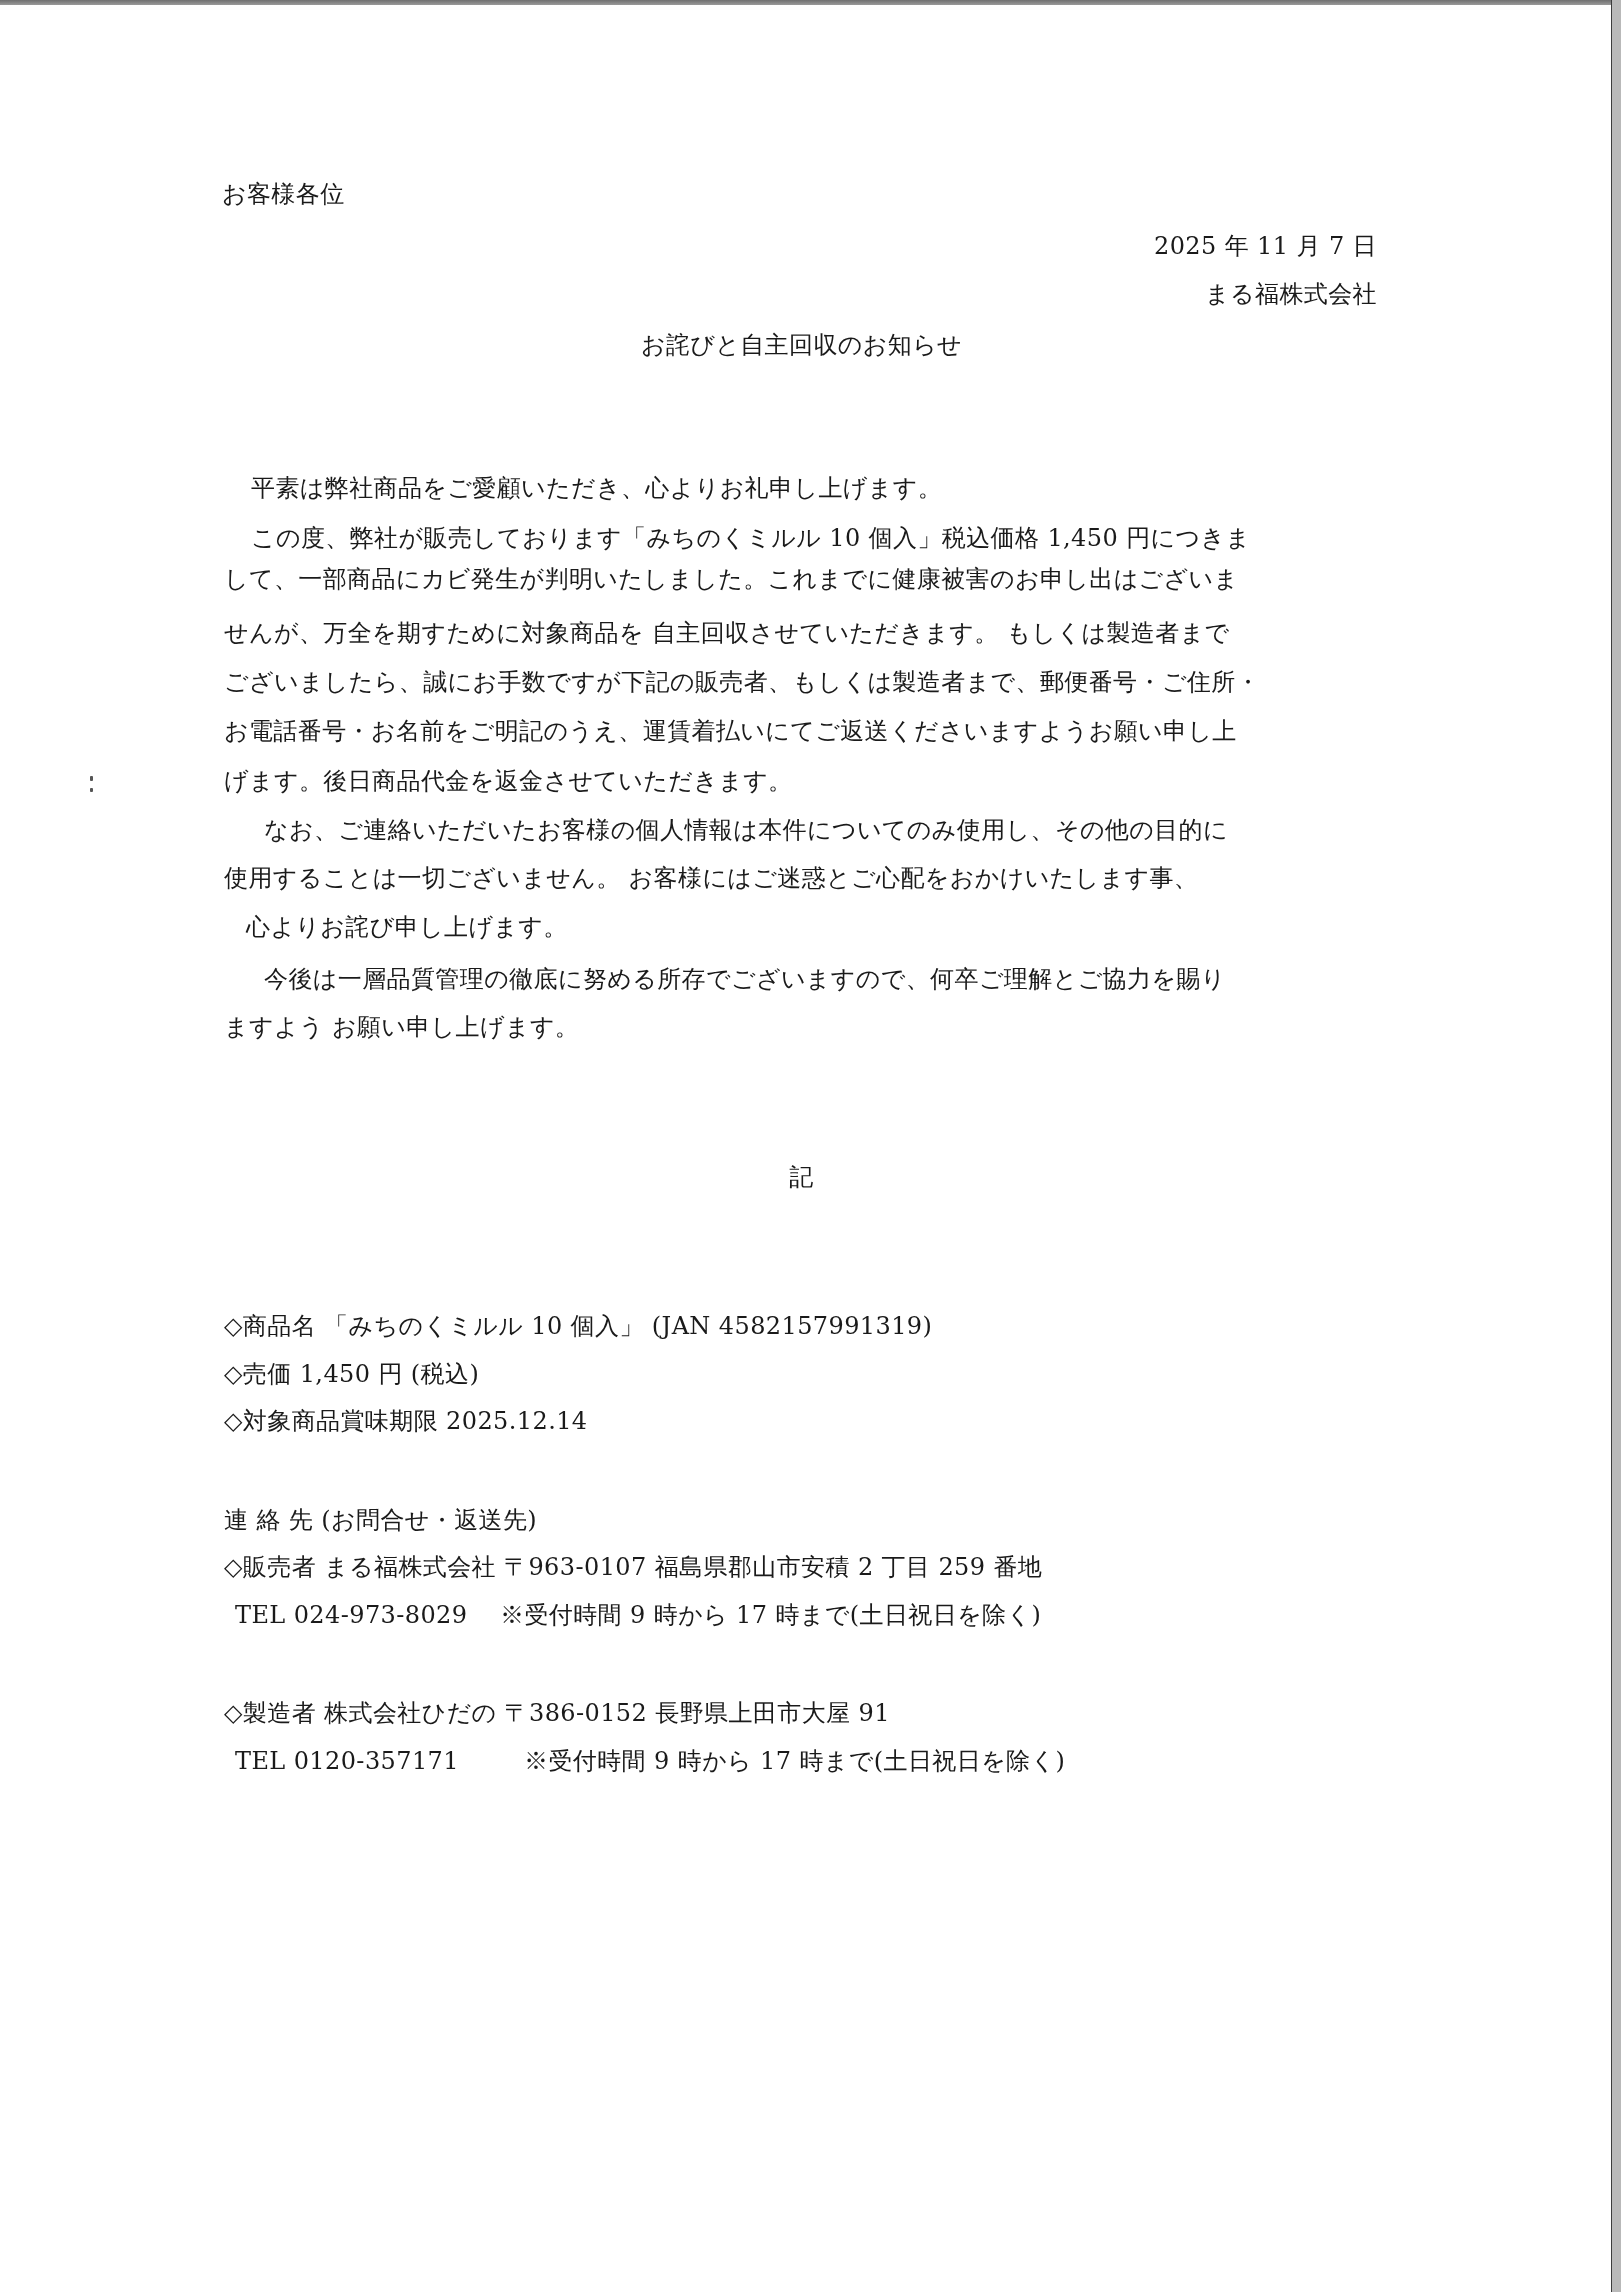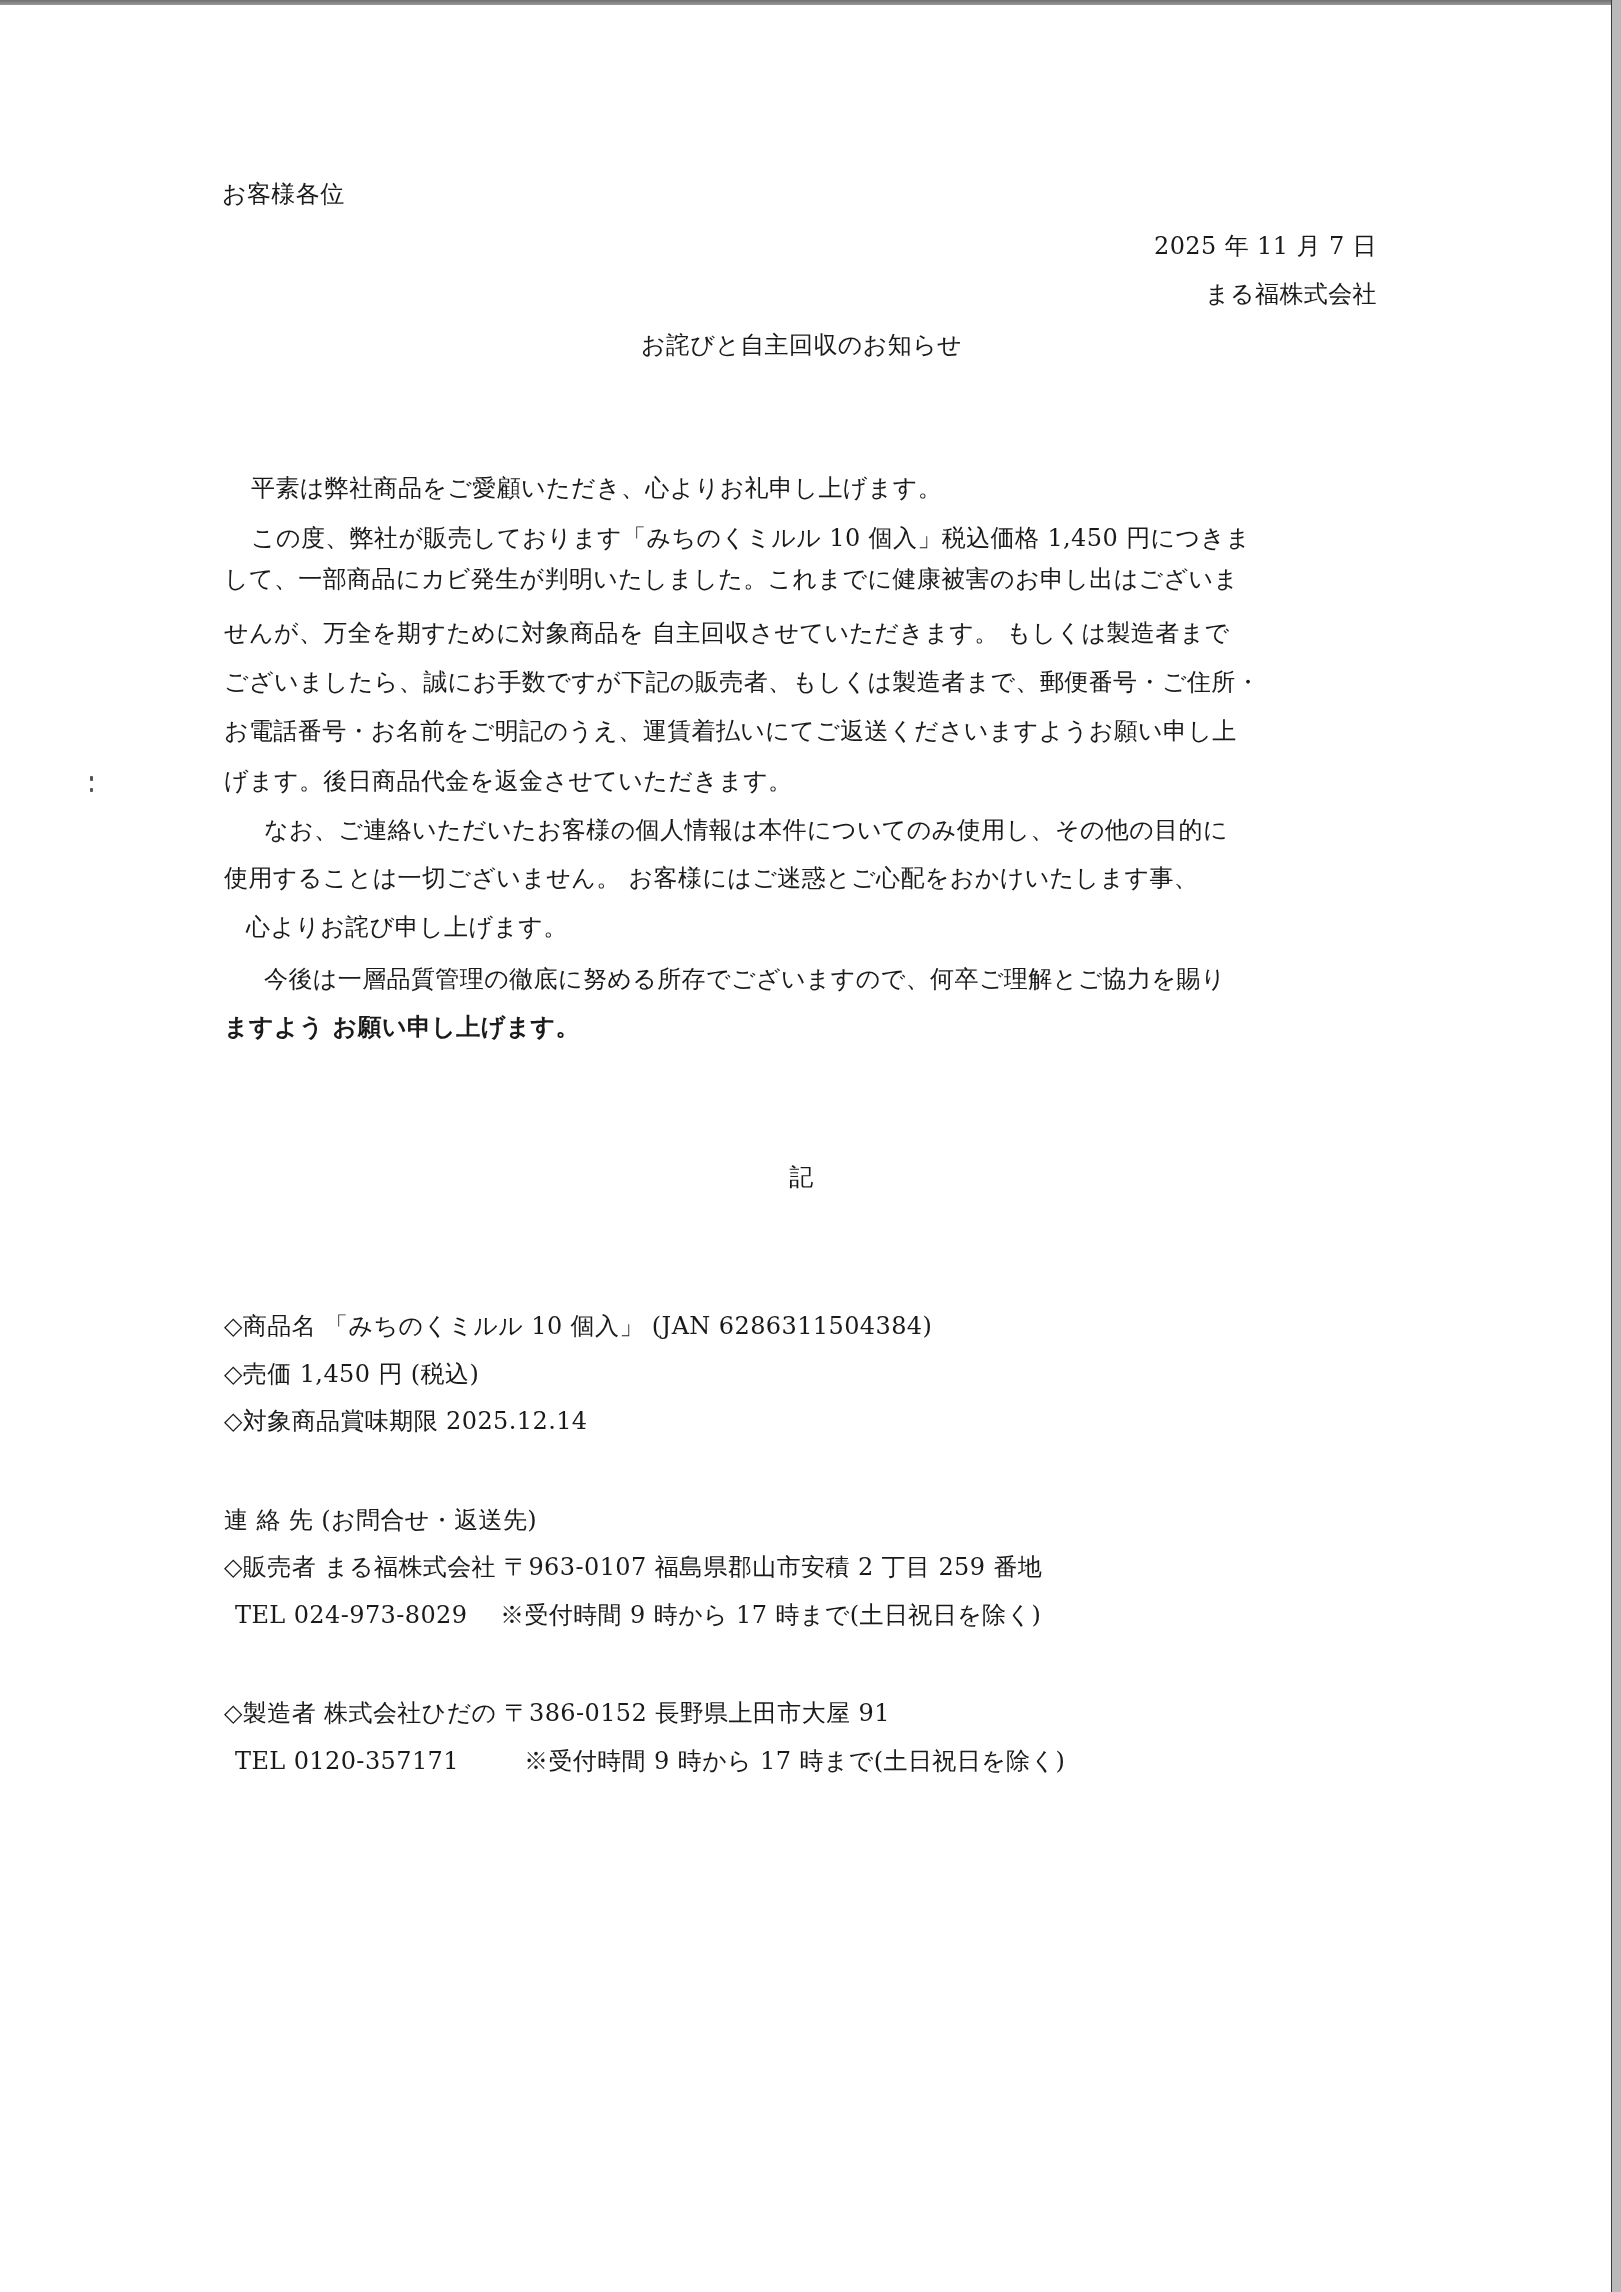--- a/index.html
+++ b/index.html
@@ -79,27 +79,27 @@
     <div class="t indent1" style="top:523px;">この度、弊社が販売しております「みちのくミルル 10 個入」税込価格 1,450 円につきま</div>
     <div class="t body-line" style="top:564px;">して、一部商品にカビ発生が判明いたしました。これまでに健康被害のお申し出はございま</div>
     <div class="t body-line" style="top:618px;">せんが、万全を期すために対象商品を  自主回収させていただきます。 もしくは製造者まで</div>
     <div class="t body-line" style="top:667px;">ございましたら、誠にお手数ですが下記の販売者、もしくは製造者まで、郵便番号・ご住所・</div>
     <div class="t body-line" style="top:716px;font-family:Liberation Serif, serif;">お電話番号・お名前をご明記のうえ、運賃着払いにてご返送くださいますようお願い申し上</div>
     <div class="t body-line" style="top:766px;">げます。後日商品代金を返金させていただきます。</div>
     <div class="t indent2" style="top:815px;">なお、ご連絡いただいたお客様の個人情報は本件についてのみ使用し、その他の目的に</div>
     <div class="t body-line" style="top:863px;">使用することは一切ございません。 お客様にはご迷惑とご心配をおかけいたします事、</div>
     <div class="t indent3" style="top:912px;text-align:center;">心よりお詫び申し上げます。</div>
     <div class="t indent2" style="top:964px;">今後は一層品質管理の徹底に努める所存でございますので、何卒ご理解とご協力を賜り</div>
-    <div class="t body-line" style="top:1012px;font-weight:bold;">ますよう お願い申し上げます。</div>
+    <div class="t body-line" style="top:1012px;">ますよう お願い申し上げます。</div>
   </section>
 
   <div class="t center" style="top:1162px;">記</div>
 
   <section>
-    <div class="t body-line" style="top:1311px;">◇商品名 「みちのくミルル 10 個入」  (JAN 6286311504384)</div>
+    <div class="t body-line" style="top:1311px;">◇商品名 「みちのくミルル 10 個入」  (JAN 4582157991319)</div>
     <div class="t body-line" style="top:1359px;">◇売価 1,450 円 (税込)</div>
     <div class="t body-line" style="top:1406px;">◇対象商品賞味期限 2025.12.14</div>
   </section>
 
   <section>
     <div class="t body-line" style="top:1505px;">連 絡 先 (お問合せ・返送先)</div>
 
     <div class="t body-line" style="top:1552px;">◇販売者 まる福株式会社 〒963-0107  福島県郡山市安積 2 丁目 259 番地</div>
     <div class="t" style="left:235px; top:1600px;">TEL 024-973-8029</div>
     <div class="t" style="left:500px; top:1600px;">※受付時間 9 時から 17 時まで(土日祝日を除く)</div>

